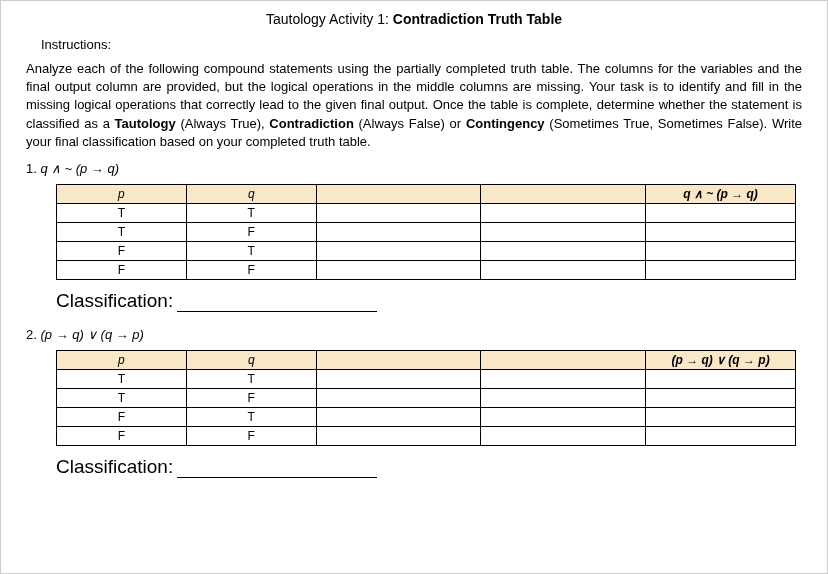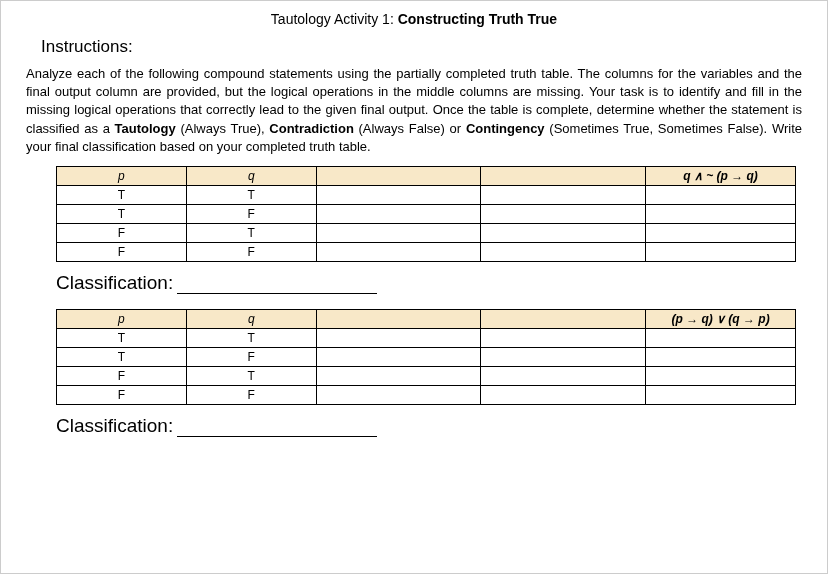--- a/index.html
+++ b/index.html
@@ -20,21 +20,21 @@
     .title {
       text-align: center;
       font-size: 14px;
       margin-bottom: 10px;
     }
     .title .bold {
       font-weight: bold;
     }
     .instructions-label {
       margin: 8px 0 8px 30px;
-      font-size: 17px;
+      font-size: 13px;
     }
     .instructions-text {
       margin: 0 15px 10px 15px;
       text-align: justify;
       line-height: 1.4;
       font-size: 13px;
     }
     .instructions-text .bold {
       font-weight: bold;
     }
@@ -78,30 +78,33 @@
       border-bottom: 1px solid #000;
       width: 200px;
       vertical-align: bottom;
       margin-left: 4px;
     }
   </style>
 </head>
 <body>
 
 <div class="title">
-  <span>Tautology Activity 1: </span><span class="bold">Constructing Truth True</span>
+  <span>Tautology Activity 1: </span><span class="bold">Contradiction Truth Table</span>
 </div>
 
 <div class="instructions-label">Instructions:</div>
 
 <div class="instructions-text">
   <span>Analyze each of the following compound statements using the partially completed truth table. The columns for the variables and the final output column are provided, but the logical operations in the middle columns are missing. Your task is to identify and fill in the missing logical operations that correctly lead to the given final output. Once the table is complete, determine whether the statement is classified as a </span><span class="bold">Tautology</span><span> (Always True), </span><span class="bold">Contradiction</span><span> (Always False) or </span><span class="bold">Contingency</span><span> (Sometimes True, Sometimes False). Write your final classification based on your completed truth table.</span>
 </div>
 
 <div class="problem">
+  <div class="problem-label">
+    <span>1.  </span><span class="italic">q ∧ ~ (p → q)</span>
+  </div>
   <table>
     <tbody>
         <tr>
       <th class="col-pq">p</th>
       <th class="col-pq">q</th>
       <th class="col-mid"></th>
       <th class="col-mid"></th>
       <th class="col-last last">q ∧ ~ (p → q)</th>
     </tr>
     <tr>
@@ -133,20 +136,23 @@
       <td></td>
     </tr>
   </tbody>
     </table>
   <div class="classification">
     <span>Classification:</span><span class="blank-line"></span>
   </div>
 </div>
 
 <div class="problem">
+  <div class="problem-label">
+    <span>2.  </span><span class="italic">(p → q) ∨ (q → p)</span>
+  </div>
   <table>
     <tbody>
         <tr>
       <th class="col-pq">p</th>
       <th class="col-pq">q</th>
       <th class="col-mid"></th>
       <th class="col-mid"></th>
       <th class="col-last last">(p → q) ∨ (q → p)</th>
     </tr>
     <tr>

